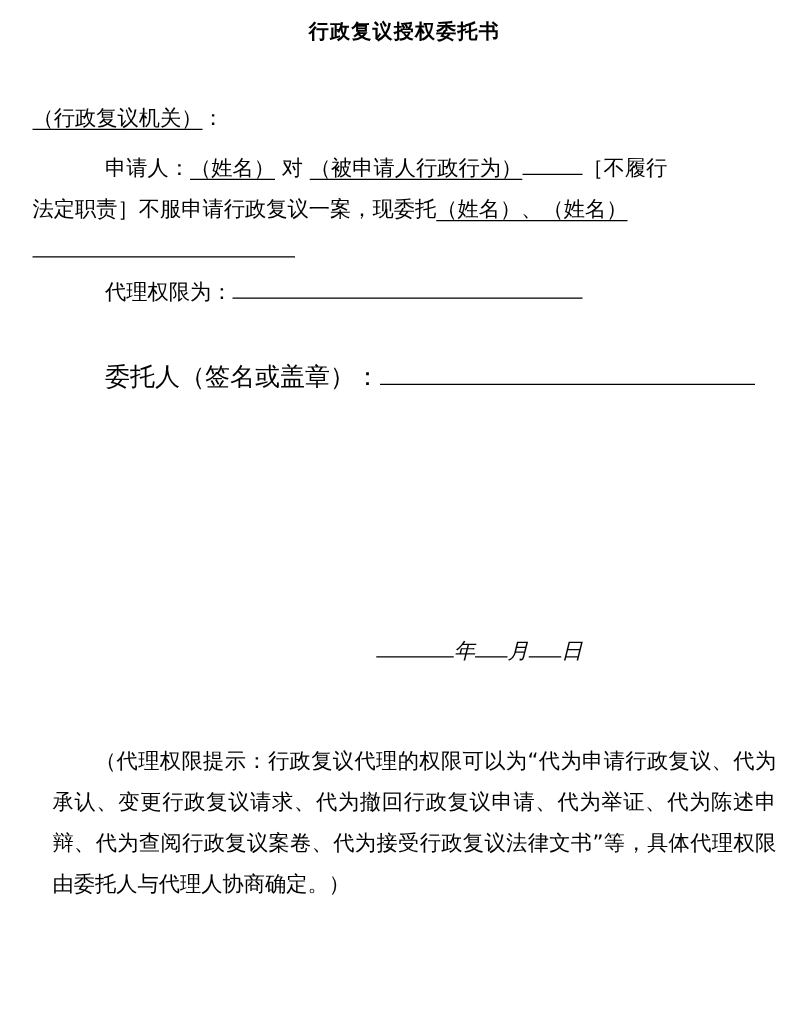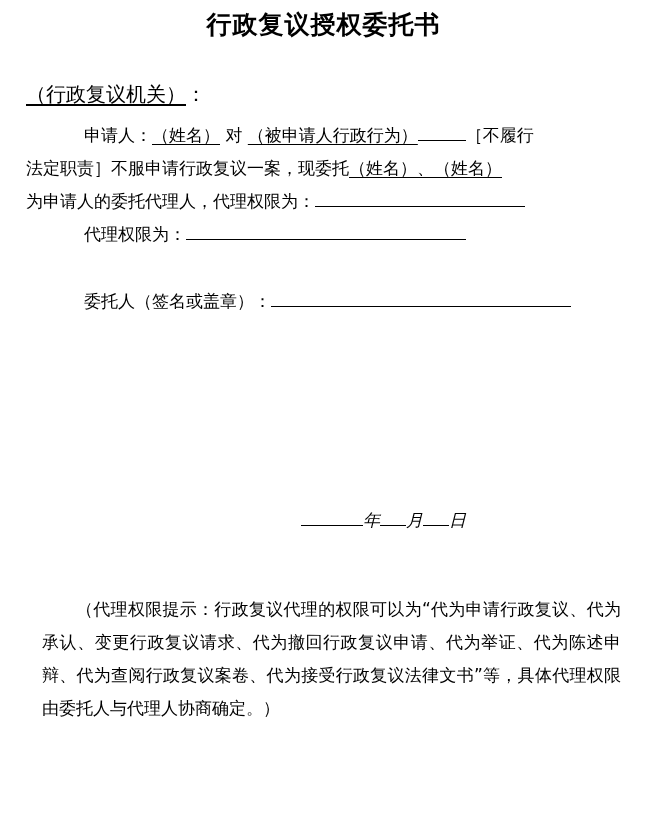--- a/index.html
+++ b/index.html
@@ -17,55 +17,55 @@
   }
   .page {
     position: relative;
     width: 647px;
     height: 819px;
     box-sizing: border-box;
     padding: 0;
   }
   .doc-title {
     text-align: center;
-    font-size: 25px;
+    font-size: 16px;
     font-weight: bold;
     letter-spacing: 1px;
     margin: 8px 0 0 0;
     line-height: 34px;
   }
   .body-block {
     position: absolute;
     left: 26px;
     right: 26px;
     top: 70px;
   }
   .line {
-    font-size: 20px;
+    font-size: 17px;
     line-height: 33px;
     white-space: nowrap;
     font-family: Liberation Serif, serif;
   }
   .para {
     font-size: 17px;
     line-height: 33px;
   }
   .indent2 { padding-left: 58px; }
   .u {
     text-decoration: underline;
     text-underline-offset: 3px;
   }
   .blank {
     display: inline-block;
     border-bottom: 1px solid #000;
     vertical-align: baseline;
     height: 17px;
   }
   .sig-row {
-    font-size: 17px;
+    font-size: 20px;
     line-height: 33px;
     white-space: nowrap;
     padding-left: 58px;
   }
   .date-row {
     position: absolute;
     left: 0;
     right: 0;
     top: 430px;
     text-align: center;
@@ -102,21 +102,21 @@
 
   <div class="body-block">
 
     <div class="line">
       <span class="u">（行政复议机关）</span><span>：</span>
     </div>
 
     <div class="para" style="margin-top:8px;">
       <span class="indent2" style="display:inline-block;"></span><span>申请人：</span><span class="u">（姓名）</span><span> 对 </span><span class="u">（被申请人行政行为）</span><span class="blank" style="width:48px;"></span><span>［不履行</span><br>
       <span>法定职责］不服申请行政复议一案，现委托</span><span class="u">（姓名）、（姓名）</span><br>
-      <span>为申请人的委托代理人，代理权限为：</span><span class="blank" style="width:210px;"></span><br>
+      <span class="blank" style="width:210px;"></span><br>
       <span class="indent2" style="display:inline-block;"></span><span>代理权限为：</span><span class="blank" style="width:280px;"></span>
     </div>
 
     <div style="height:34px;"></div>
 
     <div class="sig-row">
       <span>委托人（签名或盖章）：</span><span class="blank" style="width:300px;"></span>
     </div>
 
 

